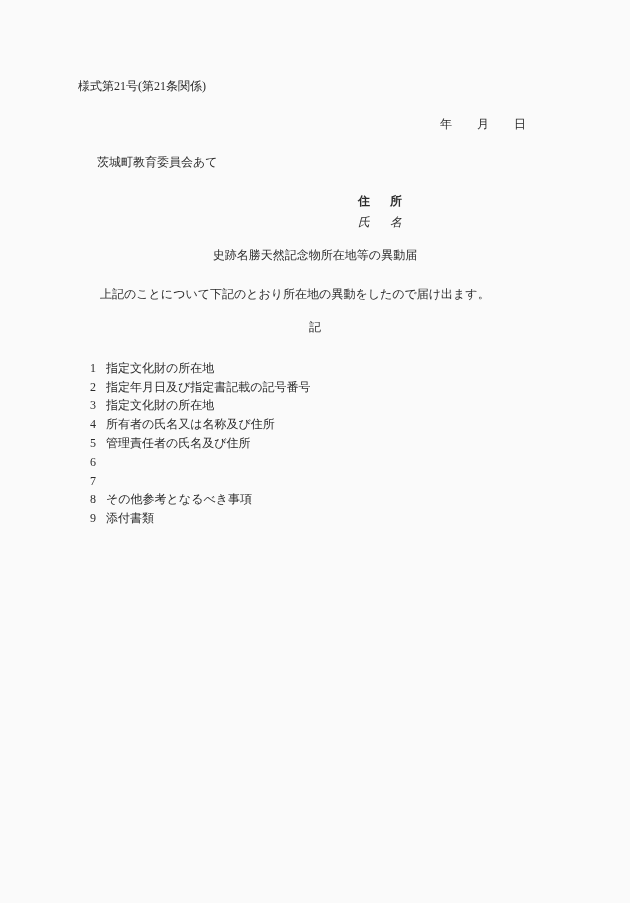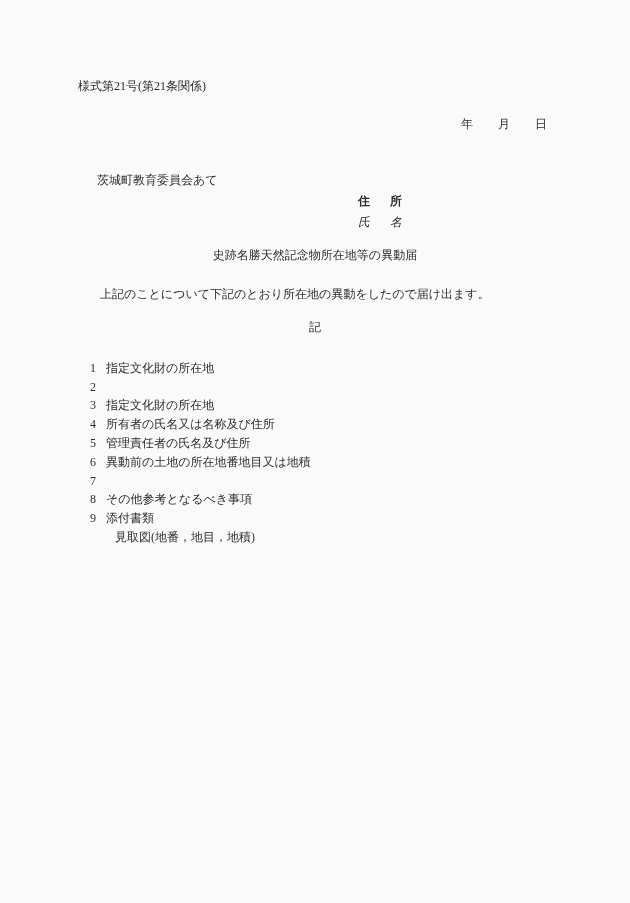--- a/index.html
+++ b/index.html
@@ -16,23 +16,23 @@
   }
   .page {
     position: relative;
     width: 630px;
     height: 903px;
     overflow: hidden;
   }
   .abs { position: absolute; line-height: 15px; white-space: nowrap; }
 
   .form-number   { left: 78px;  top: 79px; }
-  .date-line     { left: 440px; top: 117px; margin-left: 21px; }
+  .date-line     { left: 440px; top: 117px; }
   .date-line .sep{ display: inline-block; width: 25px; }
-  .addressee     { left: 97px;  top: 173px; }
+  .addressee     { left: 97px;  top: 155px; }
   .addr-label    { left: 358px; top: 194px; letter-spacing: 4px; font-weight: bold; }
   .name-label    { left: 358px; top: 215px; letter-spacing: 4px; font-style: italic; }
   .doc-title     { left: 0;     top: 248px; width: 630px; text-align: center; }
   .body-text     { left: 100px; top: 287px; }
   .sec-marker    { left: 0;     top: 320px; width: 630px; text-align: center; }
 
   .list          { left: 90px;  top: 359px; }
   .list-row      { display: flex; height: 18.8px; align-items: center; white-space: nowrap; }
   .item-no       { display: inline-block; width: 16px; flex: 0 0 16px; }
   .attachment-row{ display: flex; height: 18.8px; align-items: center; padding-left: 25px; white-space: nowrap; }
@@ -59,46 +59,43 @@
 
   <div class="abs sec-marker">記</div>
 
   <div class="abs list">
     <div class="list-row">
       <span class="item-no">1</span>
       <span>指定文化財の所在地</span>
     </div>
     <div class="list-row">
       <span class="item-no">2</span>
+      <span>指定年月日及び指定書記載の記号番号</span>
     </div>
     <div class="list-row">
       <span class="item-no">3</span>
       <span>指定文化財の所在地</span>
     </div>
     <div class="list-row">
       <span class="item-no">4</span>
       <span>所有者の氏名又は名称及び住所</span>
     </div>
     <div class="list-row">
       <span class="item-no">5</span>
       <span>管理責任者の氏名及び住所</span>
     </div>
     <div class="list-row">
       <span class="item-no">6</span>
-      <span>異動前の土地の所在地番地目又は地積</span>
     </div>
     <div class="list-row">
       <span class="item-no">7</span>
     </div>
     <div class="list-row">
       <span class="item-no">8</span>
       <span>その他参考となるべき事項</span>
     </div>
     <div class="list-row">
       <span class="item-no">9</span>
       <span>添付書類</span>
     </div>
-    <div class="attachment-row">
-      <span>見取図(地番，地目，地積)</span>
-    </div>
   </div>
 
 </div>
 
 </body></html>

